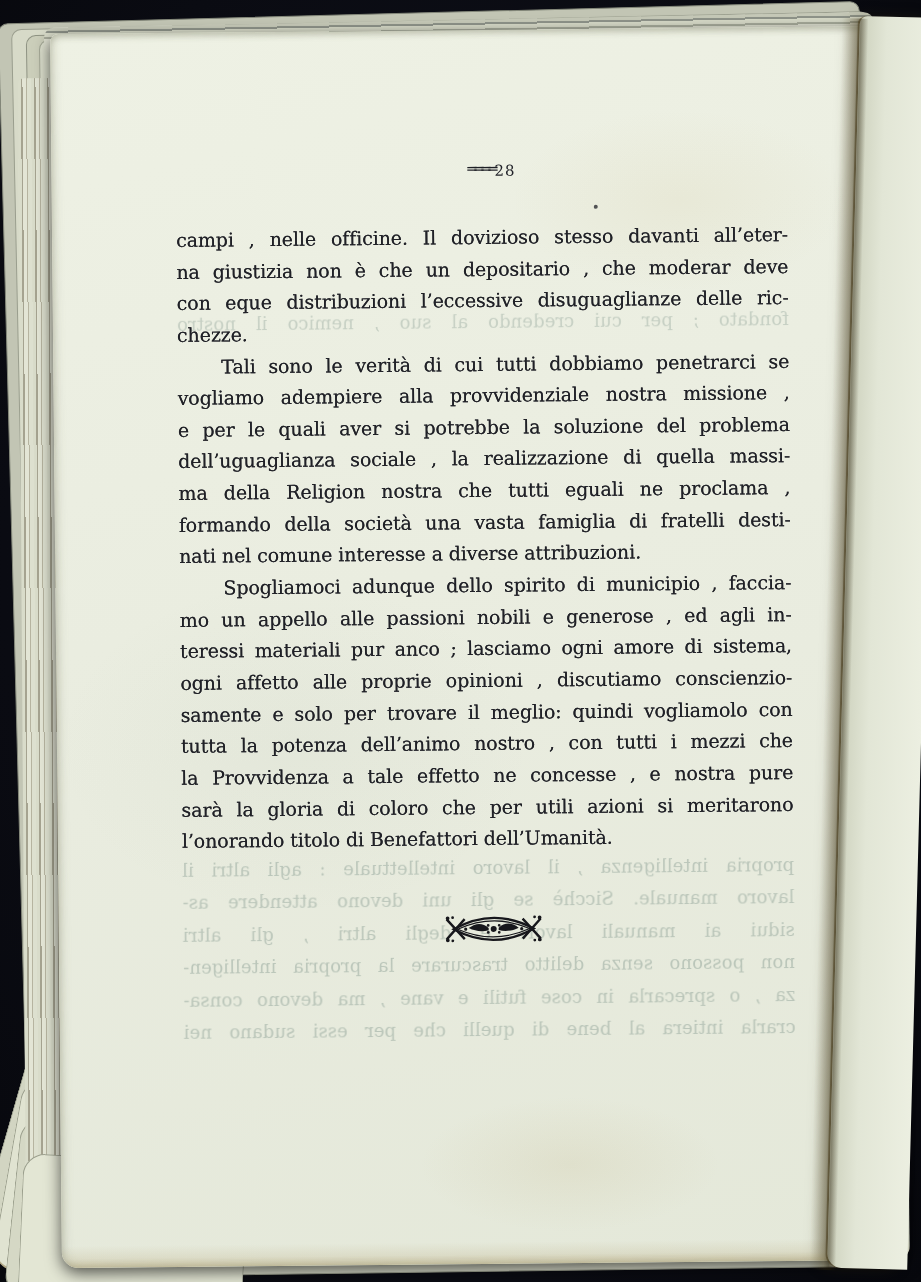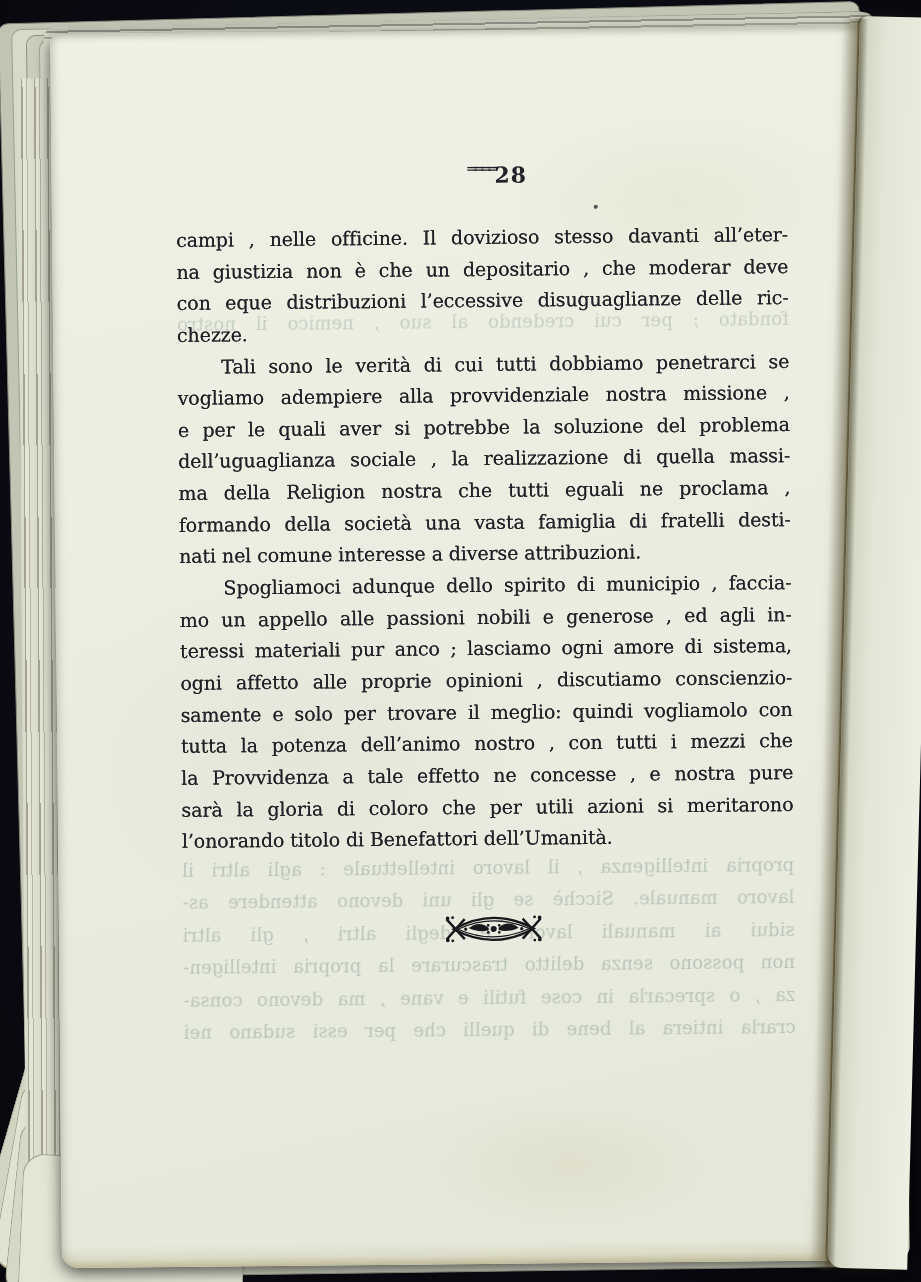--- a/index.html
+++ b/index.html
@@ -58,21 +58,21 @@
     box-shadow:-10px 0 16px -4px rgba(60,50,20,.5), -2px 0 0 rgba(104,88,46,.55);
   }
   .gutter-shade{
     left:842px;top:18px;width:34px;height:1252px;z-index:7;
     transform:rotate(1.5deg);transform-origin:top left;
     background:linear-gradient(to right,rgba(70,58,25,0) 0,rgba(70,58,25,.25) 42%,rgba(42,34,12,.45) 56%,rgba(70,58,25,0) 78%);
   }
 
   
   .running-head{left:124px;top:132px;width:612px;text-align:center;color:#22232a;z-index:3;}
-  .rh-num{font-size:22px;font-weight:bold;letter-spacing:1px;padding:0 13px;}
+  .rh-num{font-size:15px;font-weight:normal;letter-spacing:1px;padding:0 13px;}
   .rh-dash{font-size:15px;font-weight:bold;letter-spacing:-2px;position:relative;top:-3px;color:#1e1f25;}
 
   
   .text-block{
     left:124px;top:192px;width:612px;z-index:3;
     font-size:19px;line-height:31.65px;color:#202127;
     text-shadow:0 0 .5px rgba(32,33,40,.85);
     letter-spacing:-0.1px;
   }
   .text-block{position:absolute;}

